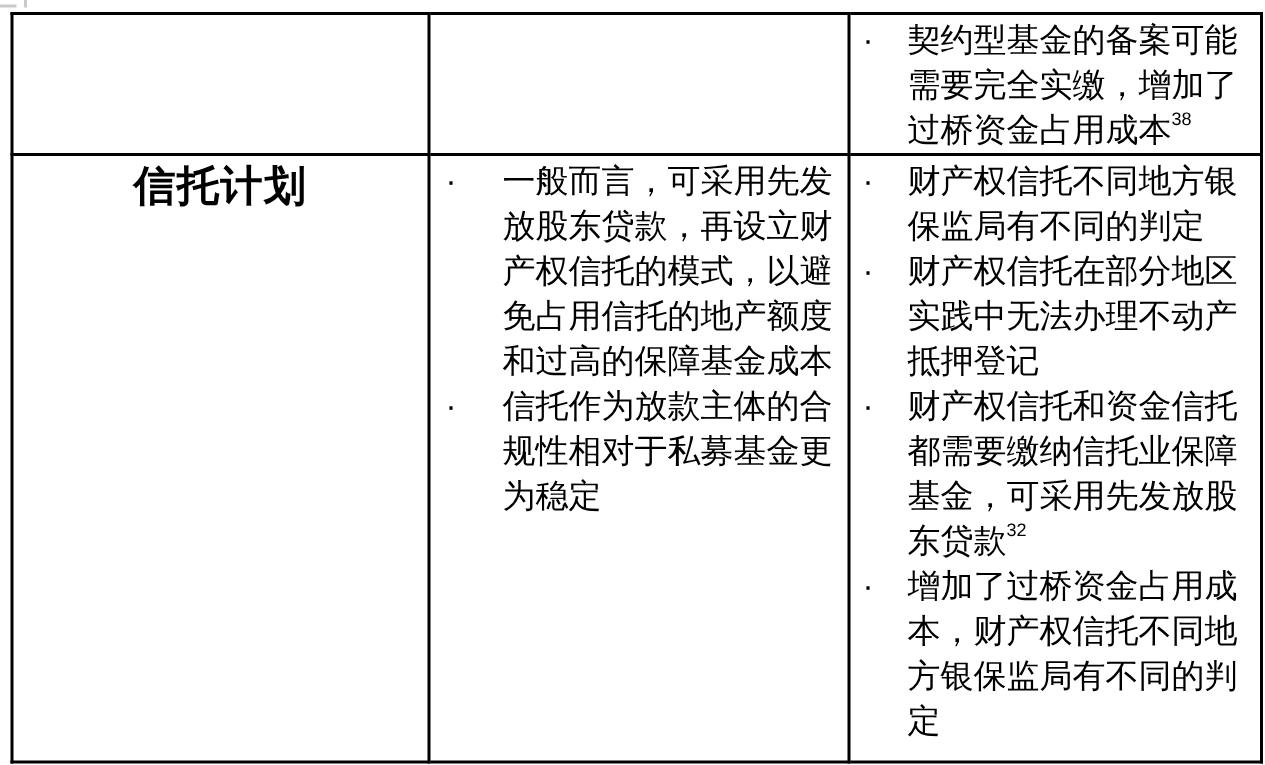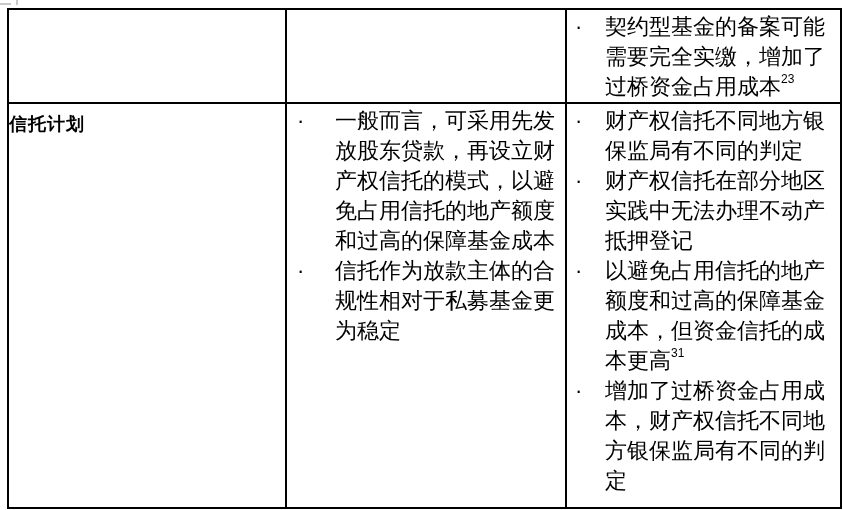--- a/index.html
+++ b/index.html
@@ -42,23 +42,24 @@
     padding: 0;
     overflow: hidden;
   }
   .col1 { width: 276px; }
   .col2 { width: 278px; }
   .col3 { width: 273px; }
   tr.row-top td { height: 90px; }
   tr.row-main td { height: 403px; }
 
   .row-label {
-    font-size: 18px;
+    font-size: 28px;
     line-height: 30px;
     font-weight: bold;
+    text-align: center;
     padding-top: 5px;
     letter-spacing: 1px;
   }
   .items {
     padding-top: 2px;
   }
   .bullet-item {
     position: relative;
     font-size: 22px;
     line-height: 30px;
@@ -91,21 +92,21 @@
 
 <table class="doc-table">
   <tbody>
       <tr class="row-top">
     <td class="col1"></td>
     <td class="col2"></td>
     <td class="col3">
       <div class="items">
         <div class="bullet-item">
           <span class="bullet">·</span>
-          <span class="item-text">契约型基金的备案可能需要完全实缴，增加了过桥资金占用成本</span><sup class="footnote">23</sup>
+          <span class="item-text">契约型基金的备案可能需要完全实缴，增加了过桥资金占用成本</span><sup class="footnote">38</sup>
         </div>
       </div>
     </td>
   </tr>
   <tr class="row-main">
     <td class="col1">
       <div class="row-label">信托计划</div>
     </td>
     <td class="col2">
       <div class="items">
@@ -124,21 +125,21 @@
         <div class="bullet-item">
           <span class="bullet">·</span>
           <span class="item-text">财产权信托不同地方银保监局有不同的判定</span>
         </div>
         <div class="bullet-item">
           <span class="bullet">·</span>
           <span class="item-text">财产权信托在部分地区实践中无法办理不动产抵押登记</span>
         </div>
         <div class="bullet-item">
           <span class="bullet">·</span>
-          <span class="item-text">以避免占用信托的地产额度和过高的保障基金成本，但资金信托的成本更高</span><sup class="footnote">31</sup>
+          <span class="item-text">财产权信托和资金信托都需要缴纳信托业保障基金，可采用先发放股东贷款</span><sup class="footnote">32</sup>
         </div>
         <div class="bullet-item">
           <span class="bullet">·</span>
           <span class="item-text">增加了过桥资金占用成本，财产权信托不同地方银保监局有不同的判定</span>
         </div>
       </div>
     </td>
   </tr>
 </tbody>
   </table>

